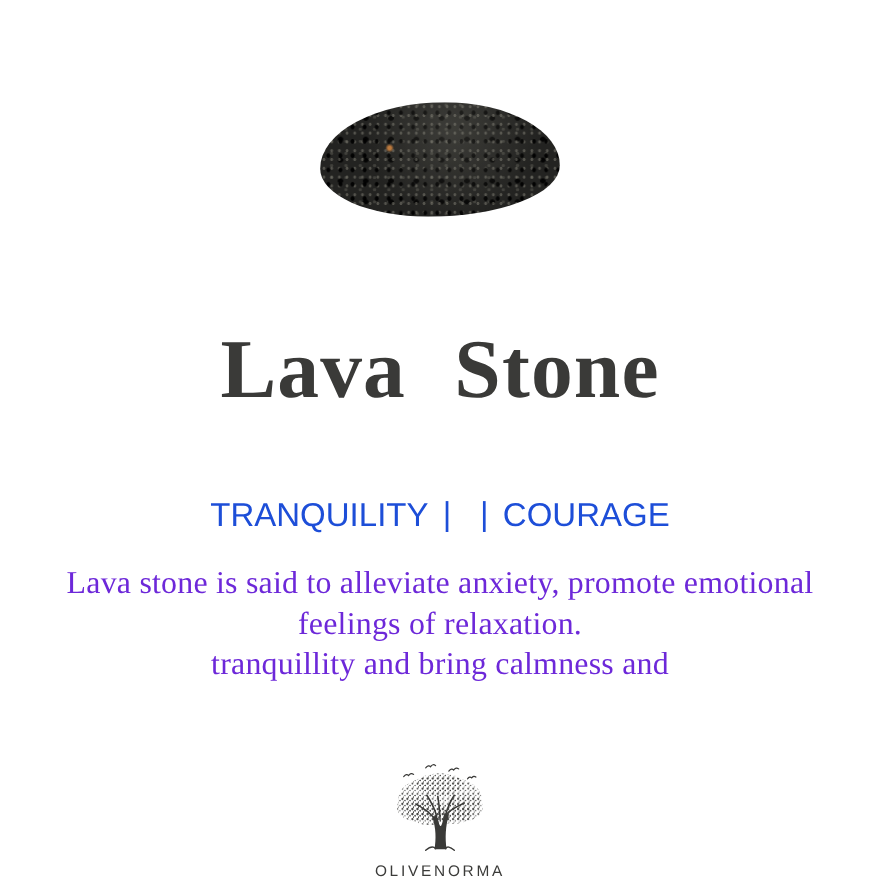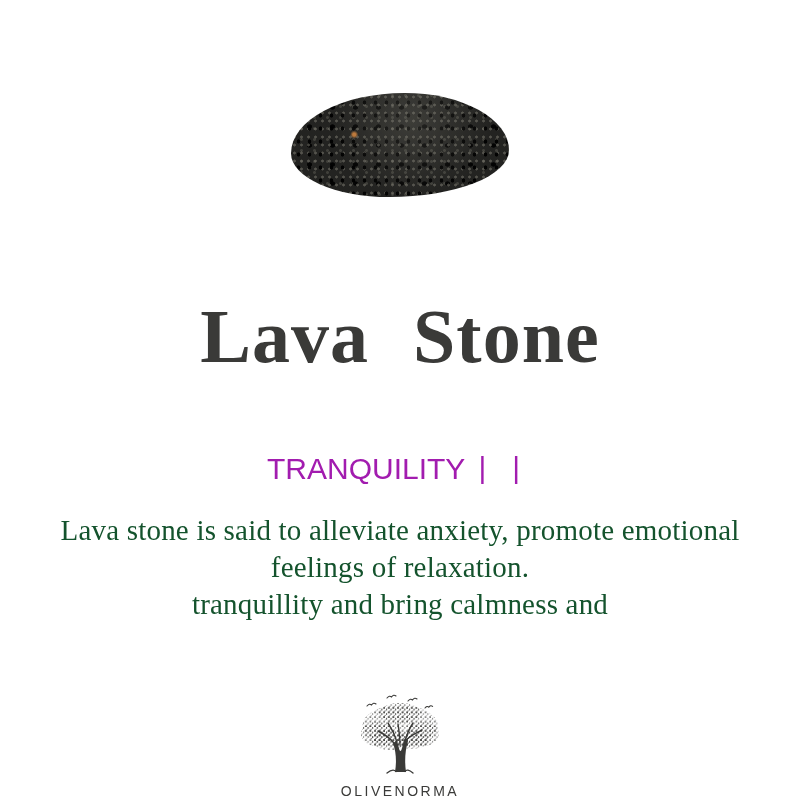--- a/index.html
+++ b/index.html
@@ -51,38 +51,38 @@
     text-align: right;
   }
 
   
   .traits {
     margin-top: 26px;
     font-family: "Liberation Sans", sans-serif;
     font-size: 30px;
     line-height: 36px;
     font-weight: 400;
-    color: #a21caf;
+    color: #1d4ed8;
     text-align: center;
     display: flex;
     align-items: flex-end;
   }
   .traits .sep {
     margin: 0 13px;
     font-weight: 300;
     transform: translateY(-1px);
   }
 
   
   .description {
     margin-top: 25px;
     font-size: 29px;
     line-height: 37px;
     letter-spacing: 0.2px;
-    color: #14532d;
+    color: #6d28d9;
     text-align: center;
   }
 
   
   .brand {
     margin-top: 70px;
     display: flex;
     flex-direction: column;
     align-items: center;
   }
@@ -104,20 +104,21 @@
 <div class="card">
 
   <div class="stone"></div>
 
   <h1 class="title">Lava Stone</h1>
 
   <div class="traits">
     <span>TRANQUILITY</span>
     <span class="sep">|</span>
     <span class="sep">|</span>
+    <span>COURAGE</span>
   </div>
 
   <div class="description">
     <div>Lava stone is said to alleviate anxiety, promote emotional</div>
     <div>feelings of relaxation.</div>
     <div>tranquillity and bring calmness and</div>
   </div>
 
   <div class="brand">
     <svg width="98" height="86" viewBox="0 0 98 86" xmlns="http://www.w3.org/2000/svg">

